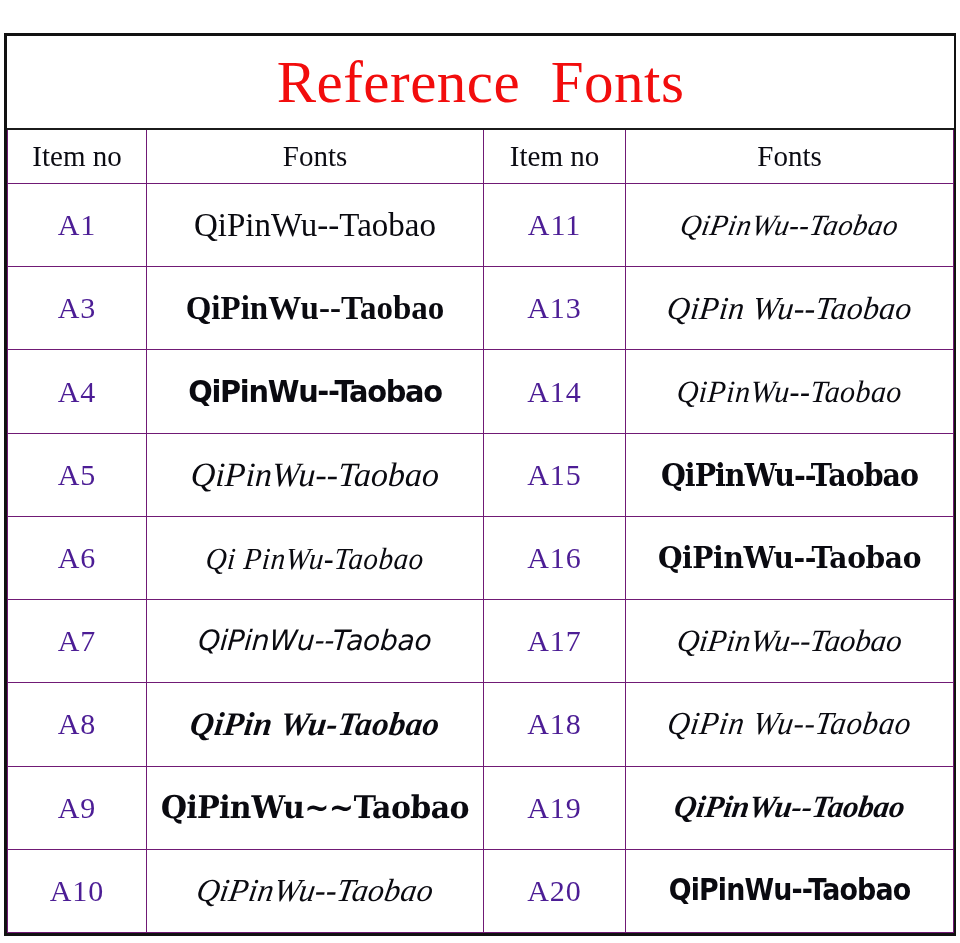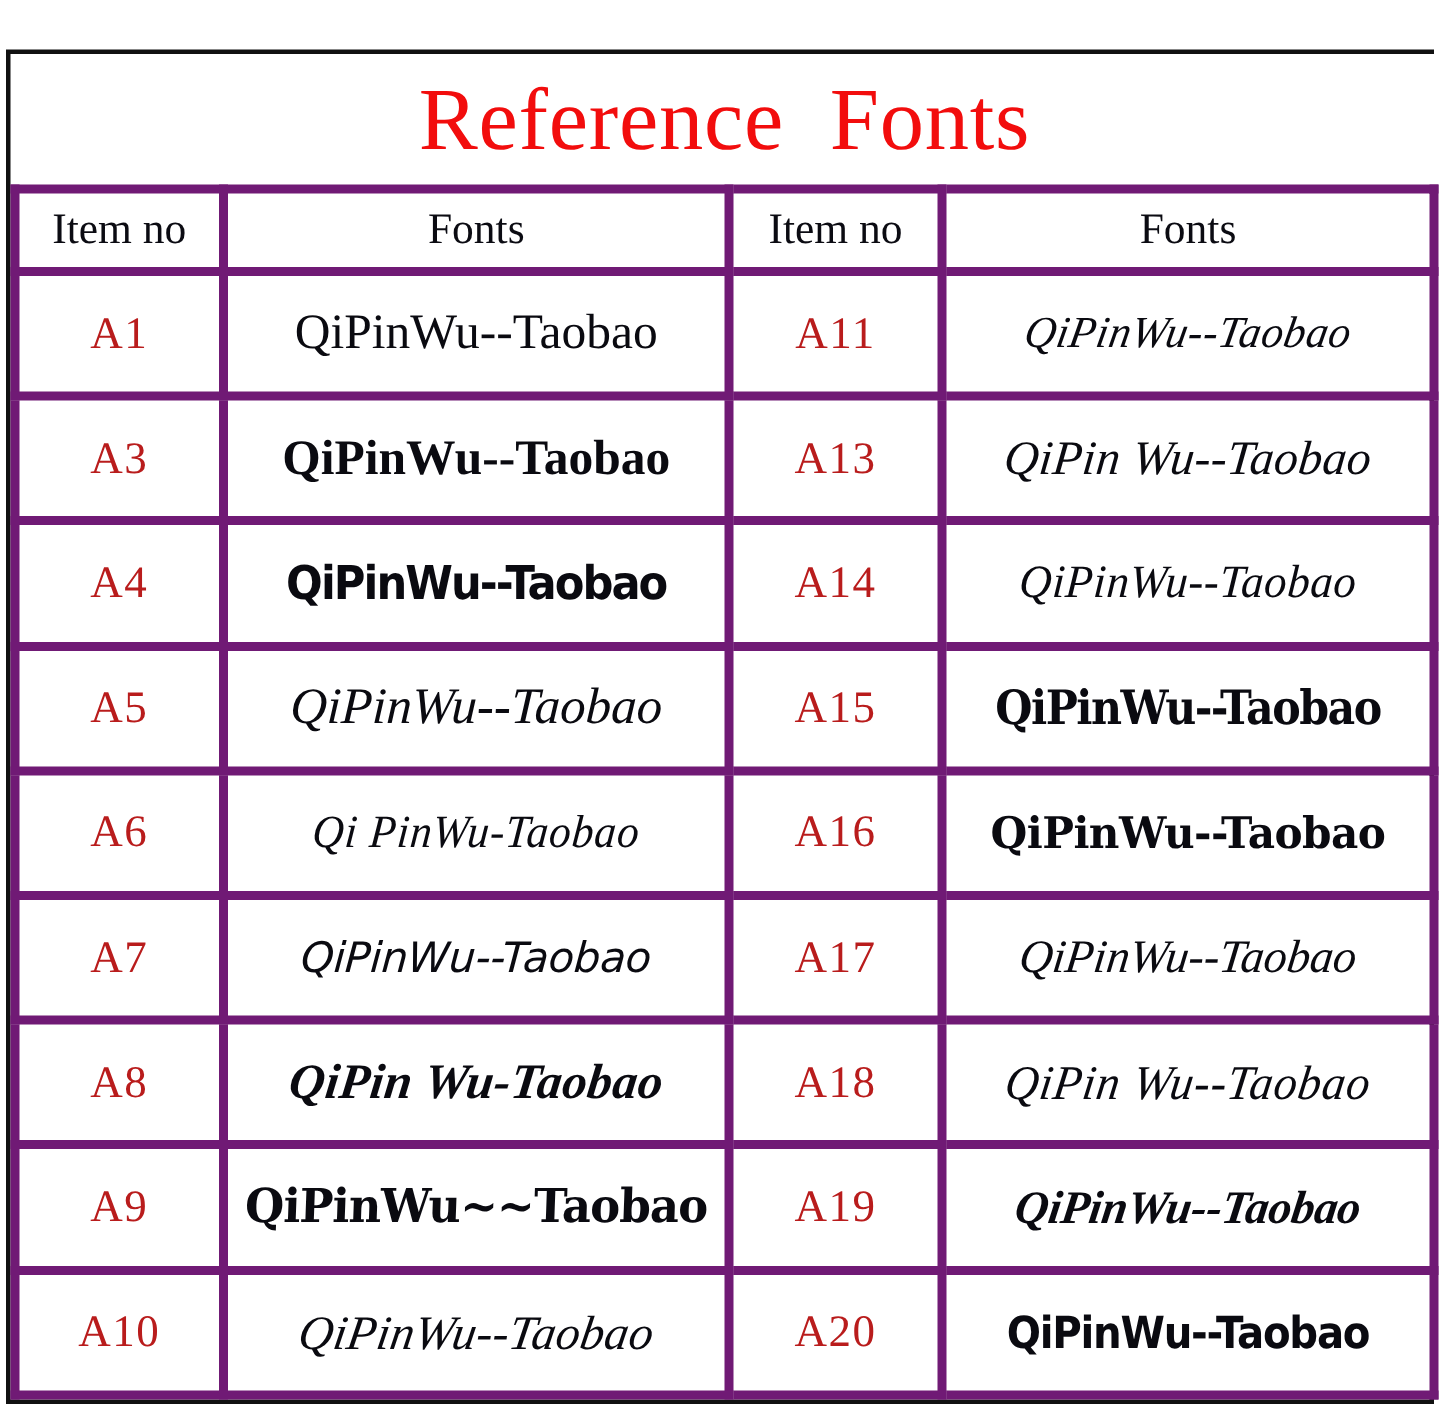--- a/index.html
+++ b/index.html
@@ -35,21 +35,21 @@
   }
 
   #fonts-table {
     width: 100%;
     height: 100%;
     border-collapse: collapse;
     table-layout: fixed;
   }
 
   #fonts-table td {
-    border: 6px solid #701a75;
+    border: 1px solid #701a75;
     padding: 0;
     vertical-align: middle;
     text-align: center;
     background: #ffffff;
     overflow: hidden;
     white-space: nowrap;
   }
 
   
   .title-cell {
@@ -86,21 +86,21 @@
   .col-font { width: 337px; }
   .col-item2 { width: 142px; }
   .col-font2 { width: 328px; }
 
   
   .data-row td { height: 76.6px; }
 
   .item-no {
     font-family: "Liberation Serif", serif;
     font-size: 30px;
-    color: #b91c1c;
+    color: #4c1d95;
     line-height: 1;
     letter-spacing: 1px;
   }
 
   .sample {
     display: block;
     width: 100%;
     color: #0a0a10;
     line-height: 1.05;
     white-space: nowrap;

